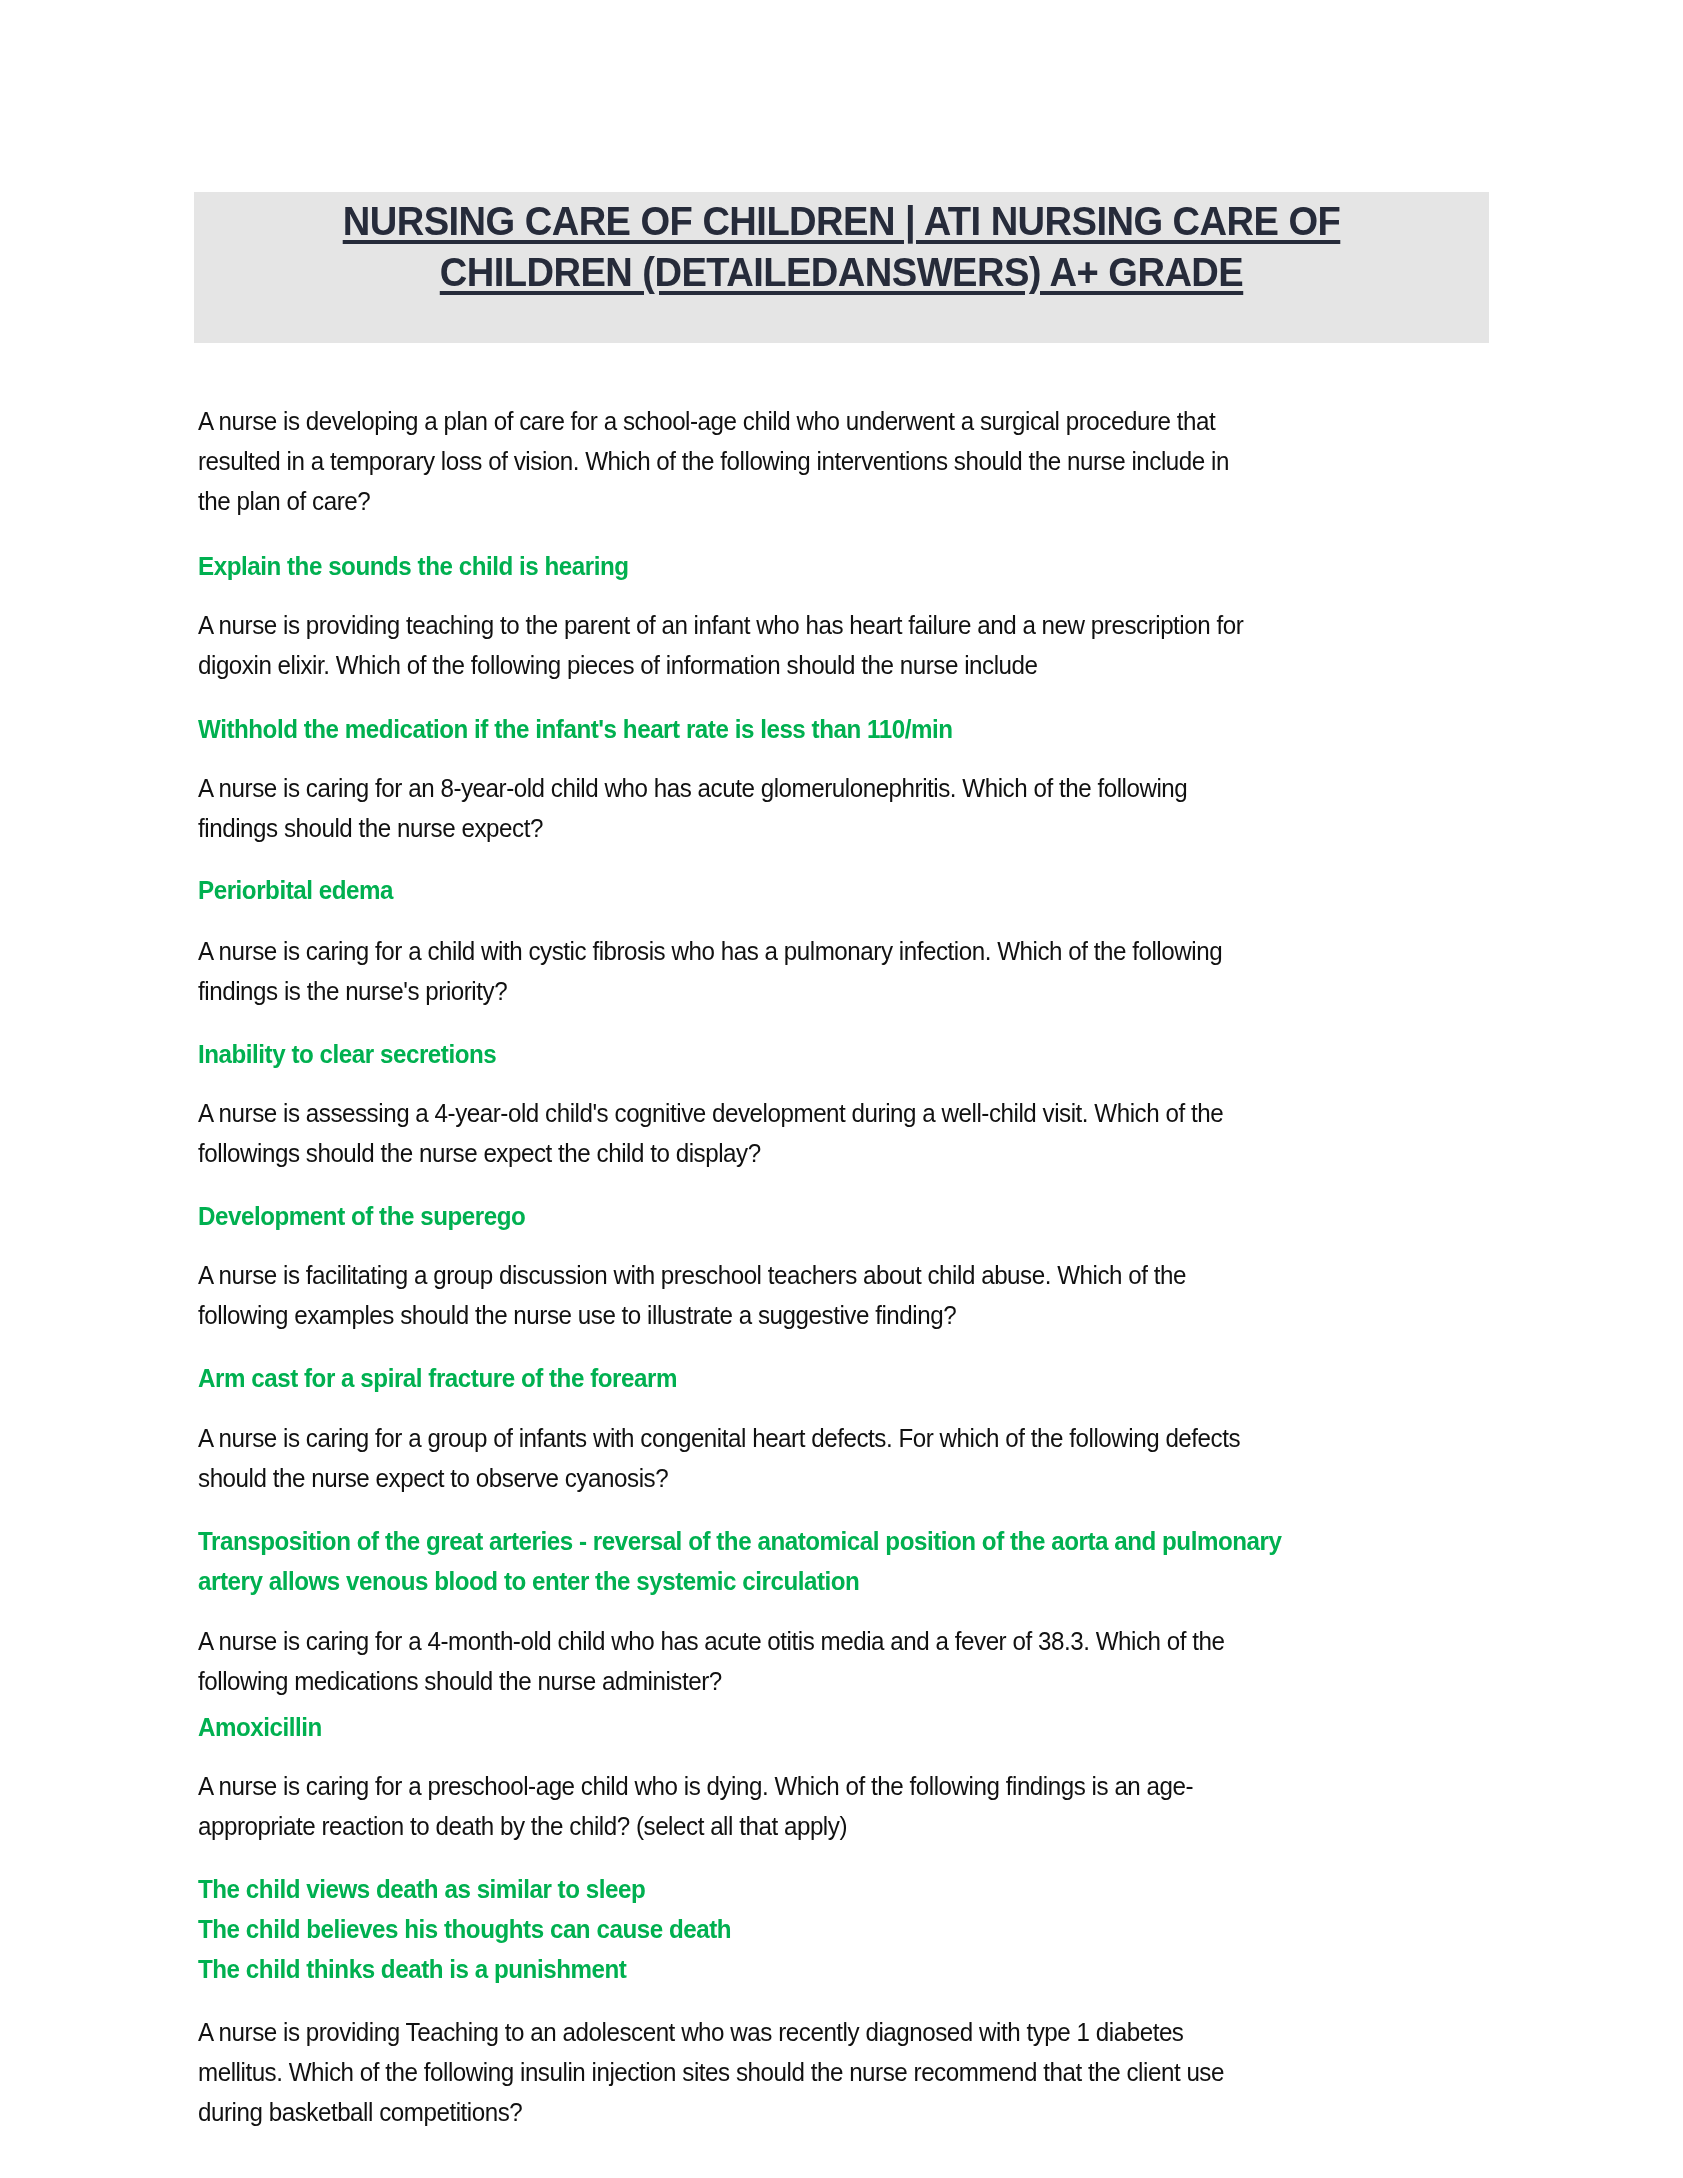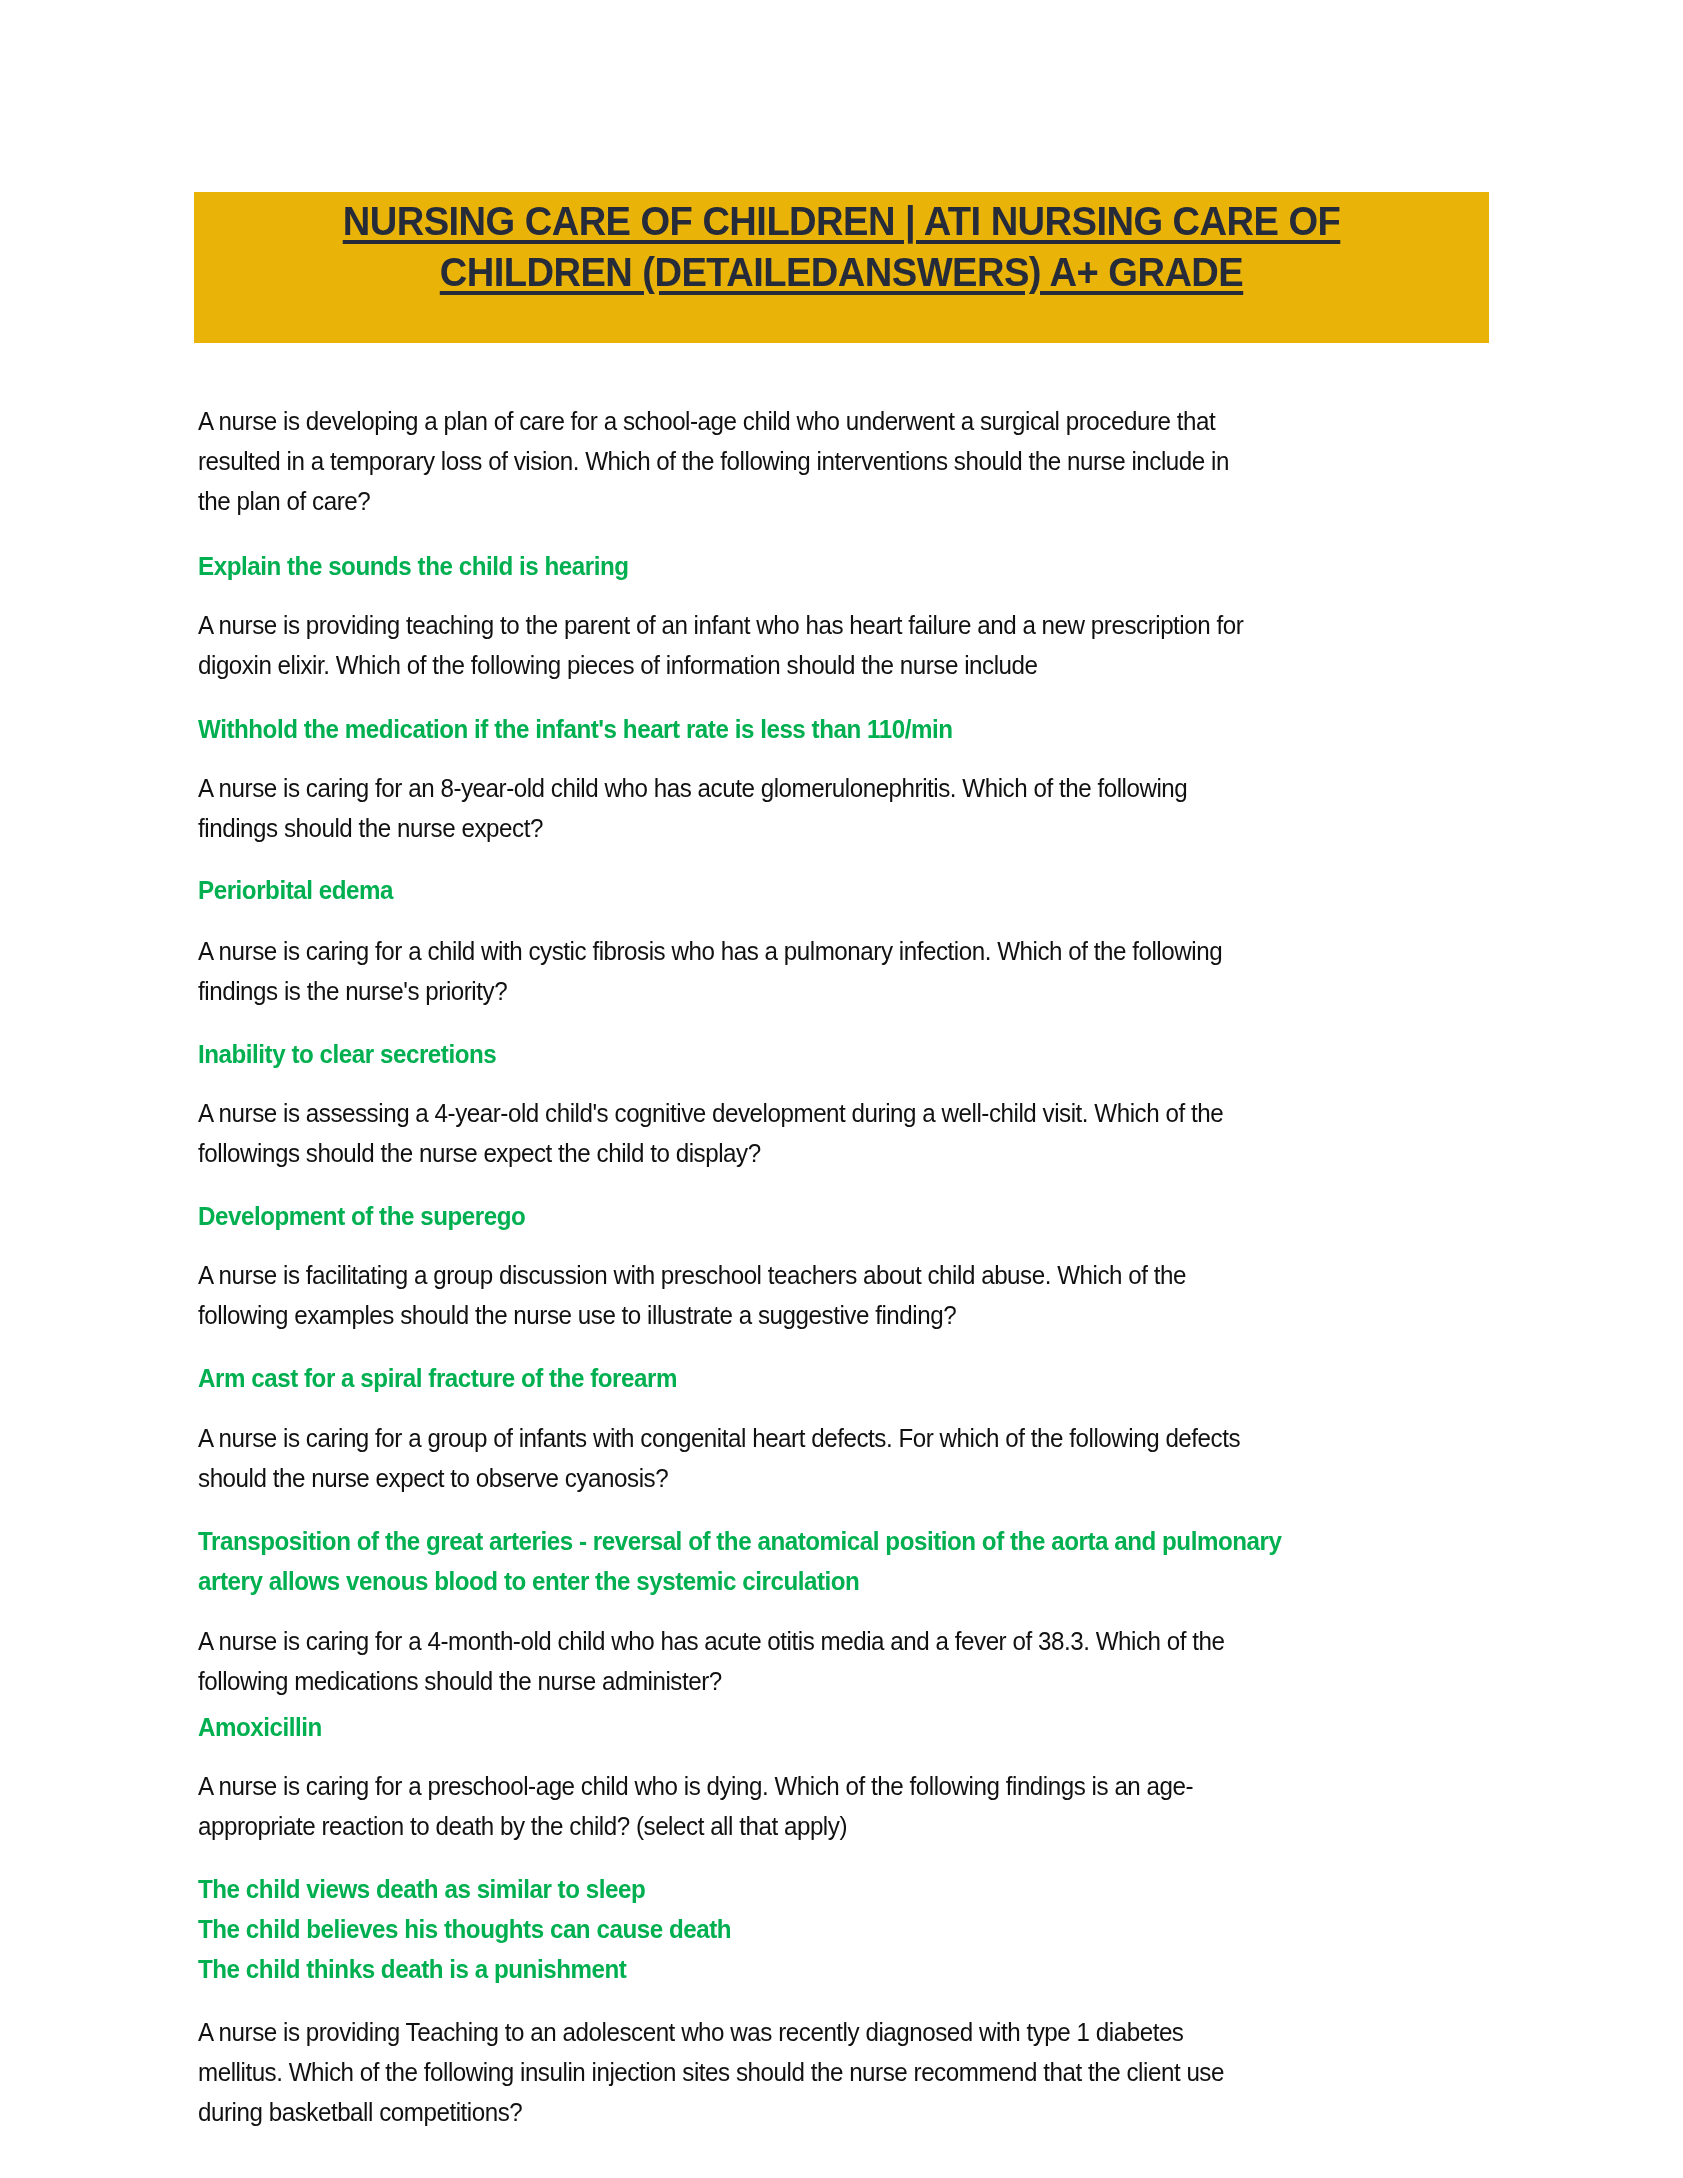--- a/index.html
+++ b/index.html
@@ -19,21 +19,21 @@
     width: 1683px;
     height: 2178px;
     background: #ffffff;
   }
   .title-box {
     position: absolute;
     left: 194px;
     top: 192px;
     width: 1295px;
     height: 151px;
-    background: #eab308;
+    background: #e5e5e5;
   }
   .title {
     position: absolute;
     left: 0;
     top: 4px;
     width: 1295px;
     margin: 0;
     text-align: center;
     font-family: "Liberation Sans", sans-serif;
     font-weight: bold;

